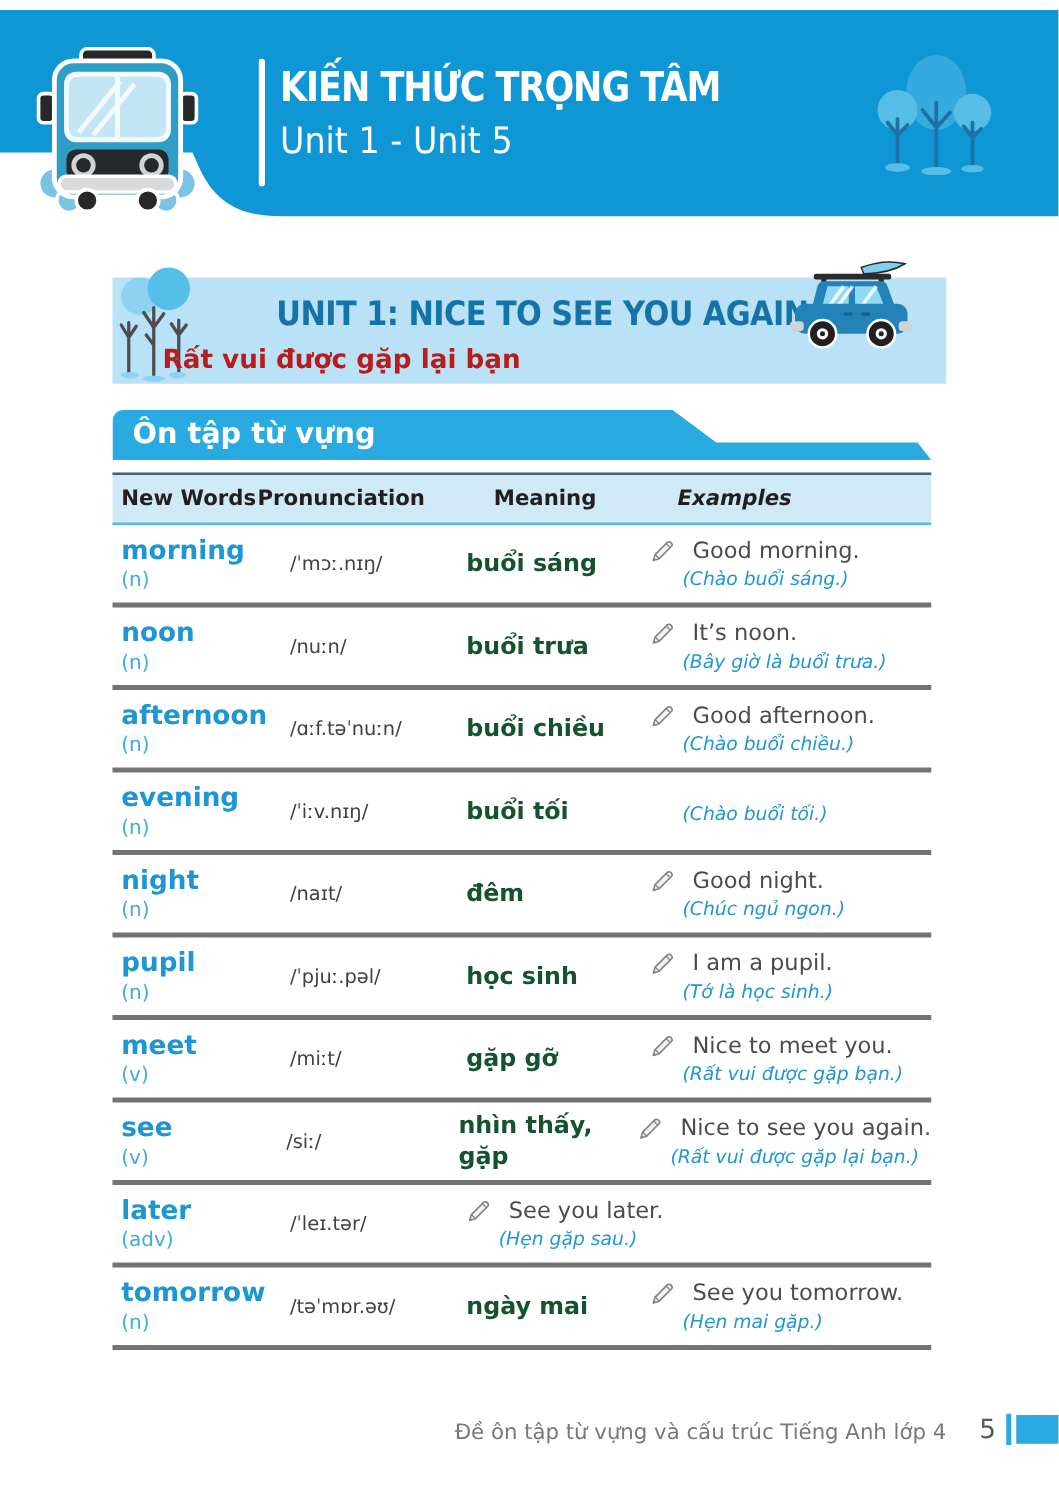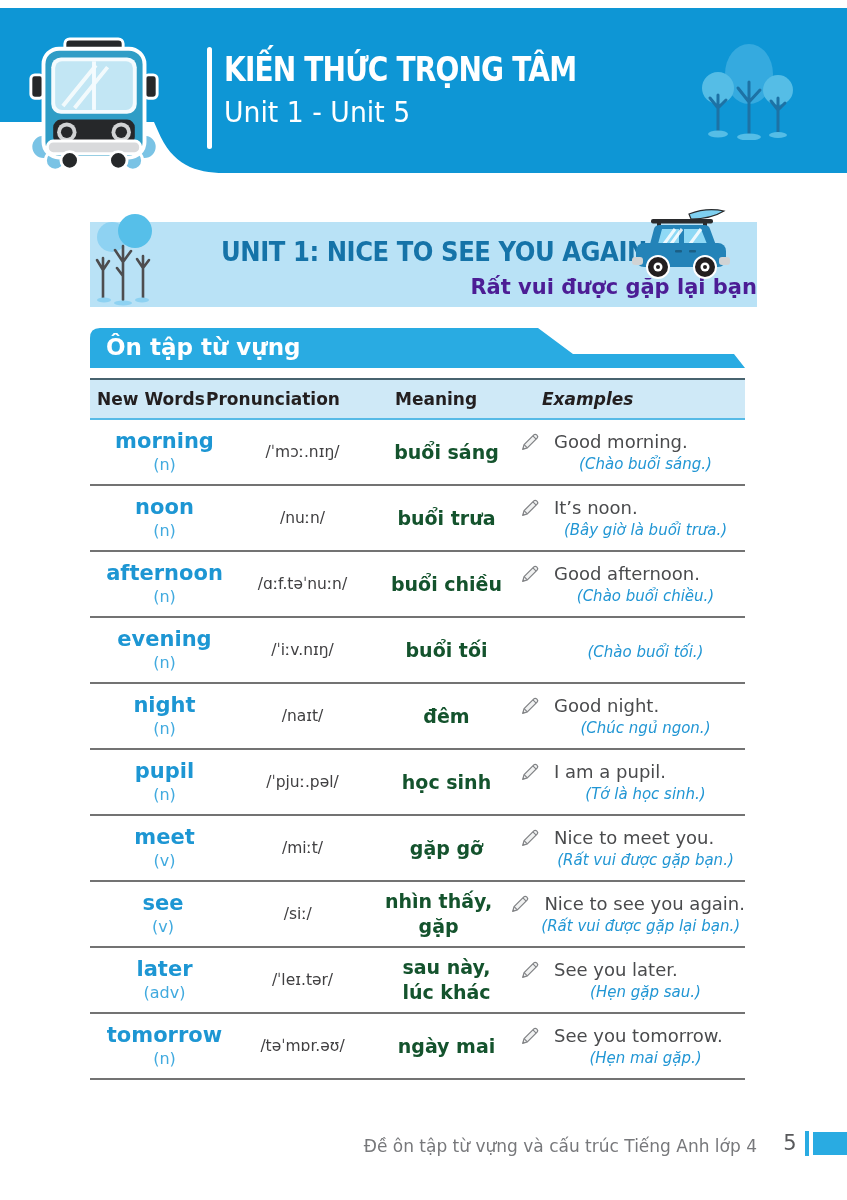--- a/index.html
+++ b/index.html
@@ -15,41 +15,41 @@
     letter-spacing:-1px;white-space:nowrap;transform:scaleX(.85);transform-origin:left center;}
   .header-subtitle{position:absolute;left:224px;top:95px;color:#fff;font-size:29px;font-weight:normal;
     white-space:nowrap;transform:scaleX(.92);transform-origin:left center;}
   .header-trees{position:absolute;left:692px;top:40px;}
 
   
   .unit-banner{position:absolute;left:90px;top:222px;width:667px;height:85px;background:#b9e2f6;}
   .banner-trees{position:absolute;left:4px;top:-12px;}
   .unit-title{position:absolute;left:64px;top:14px;width:560px;text-align:center;color:#1573a8;
     font-size:27px;font-weight:bold;letter-spacing:-.5px;white-space:nowrap;transform:scaleX(.9);transform-origin:center;}
-  .unit-subtitle{position:absolute;left:40px;right:0;top:53px;text-align:right;color:#4c1d95;
+  .unit-subtitle{position:absolute;left:40px;right:0;top:53px;text-align:left;color:#b91c1c;
     font-size:21px;font-weight:bold;}
   .car-icon{position:absolute;right:26px;top:-16px;}
 
   
   .ribbon{position:absolute;left:90px;top:328px;width:655px;height:40px;}
   .ribbon svg{position:absolute;left:0;top:0;}
   .ribbon-label{position:absolute;left:16px;top:0;height:38px;line-height:38px;color:#fff;
     font-size:23px;font-weight:bold;}
 
   
   .vocab-table{position:absolute;left:90px;top:378px;width:655px;}
   .t-head{display:flex;align-items:center;height:42px;background:#cfe9f7;box-sizing:border-box;
     border-top:2px solid #47636f;border-bottom:2px solid #56bae6;
     font-weight:bold;font-size:17px;color:#231f20;}
   .th1{width:116px;padding-left:7px;box-sizing:border-box;}
   .th2{width:141px;}
   .th3{width:147px;margin-left:48px;}
   .th4{flex:1;text-align:left;font-style:italic;}
   .t-row{display:flex;align-items:center;min-height:66px;box-sizing:border-box;
-    border-bottom:2px solid #737373;padding:6px 0;text-align:center;}
+    border-bottom:4px solid #737373;padding:6px 0;}
   .c1{width:142px;padding-left:7px;box-sizing:border-box;}
   .word{display:block;font-weight:bold;font-size:21px;color:#1d96d3;line-height:25px;}
   .pos{display:block;font-size:16px;color:#41aadf;line-height:21px;}
   .c2{width:141px;font-size:15.5px;color:#414042;}
   .c3{width:147px;font-weight:bold;font-size:19px;color:#14532d;white-space:pre-line;line-height:25px;box-sizing:border-box;}
   .c4{flex:1;}
   .ex-line{display:flex;align-items:center;gap:14px;}
   .pencil{display:inline-flex;flex:none;}
   .ex-text{font-size:18px;color:#4a4b4d;white-space:nowrap;}
   .ex-trans{font-size:15px;font-style:italic;color:#2196d4;margin-left:26px;margin-top:3px;white-space:nowrap;}
@@ -332,22 +332,20 @@
         <div class="ex-trans">(Rất vui được gặp lại bạn.)</div>
       </div>
     </div>
 
     <div class="t-row">
       <div class="c1">
         <span class="word">later</span>
         <span class="pos">(adv)</span>
       </div>
       <div class="c2 pron">/ˈleɪ.tər/</div>
-      <div class="c3 meaning">sau này,
-lúc khác</div>
       <div class="c4">
         <div class="ex-line">
           <span class="pencil">
             <svg width="20" height="20" viewBox="0 0 24 24">
               <path d="M3.2 20.8 l1.7-5.6 L16.6 3.5 c.9-.9 2.4-.9 3.3 0 l.6.6 c.9.9.9 2.4 0 3.3 L8.8 19.1 Z" fill="#f1f2f2" stroke="#808285" stroke-width="1.5" stroke-linejoin="round"></path>
               <path d="M4.9 15.2 l3.9 3.9 M15.5 4.6 l3.9 3.9" stroke="#808285" stroke-width="1.3"></path>
               <path d="M3.2 20.8 l2.5-.7 -1.8-1.8 Z" fill="#808285"></path>
             </svg>
           </span>
           <span class="ex-text">See you later.</span>

